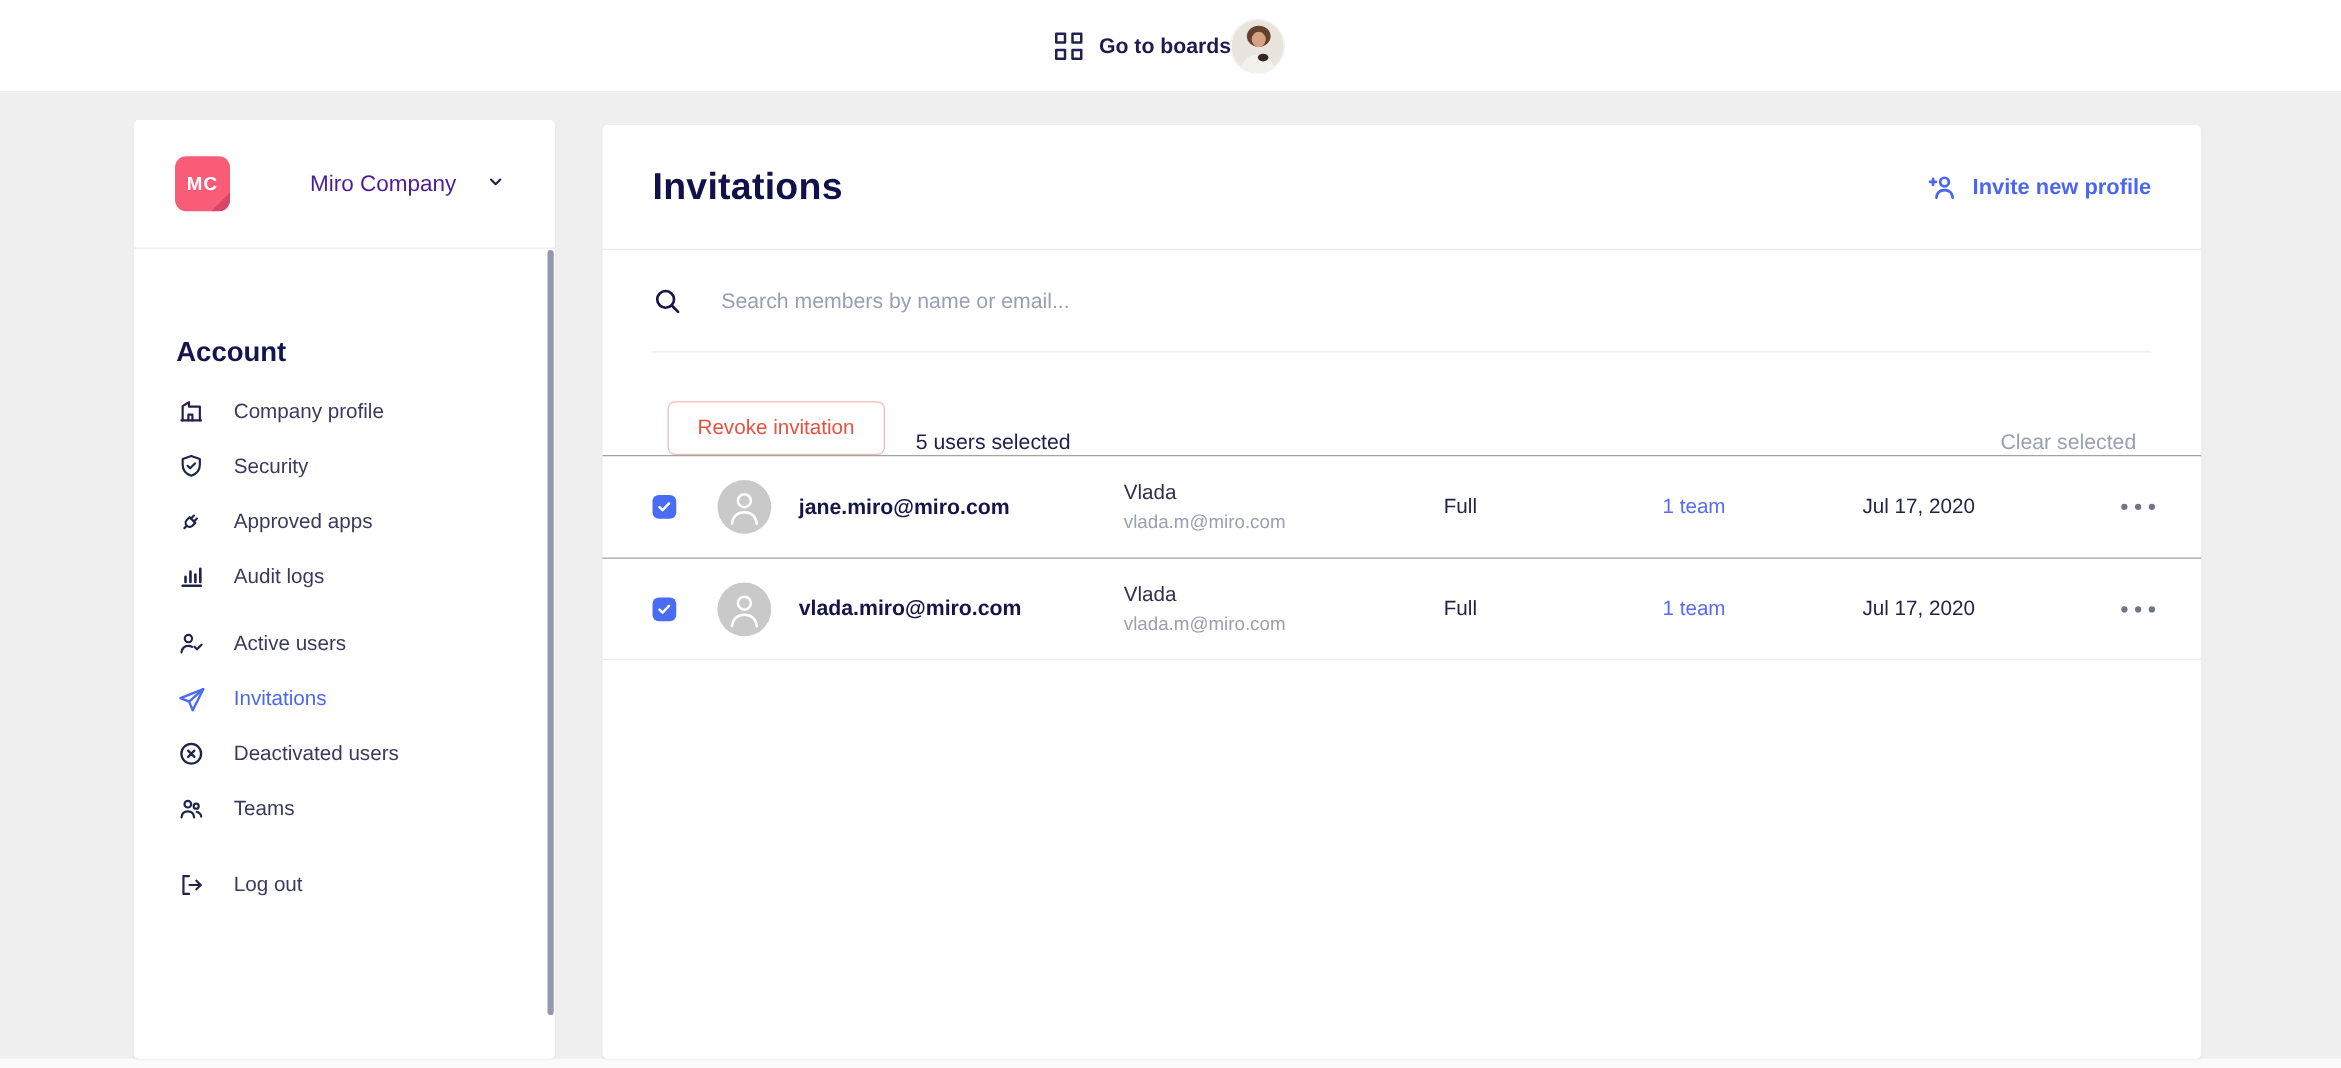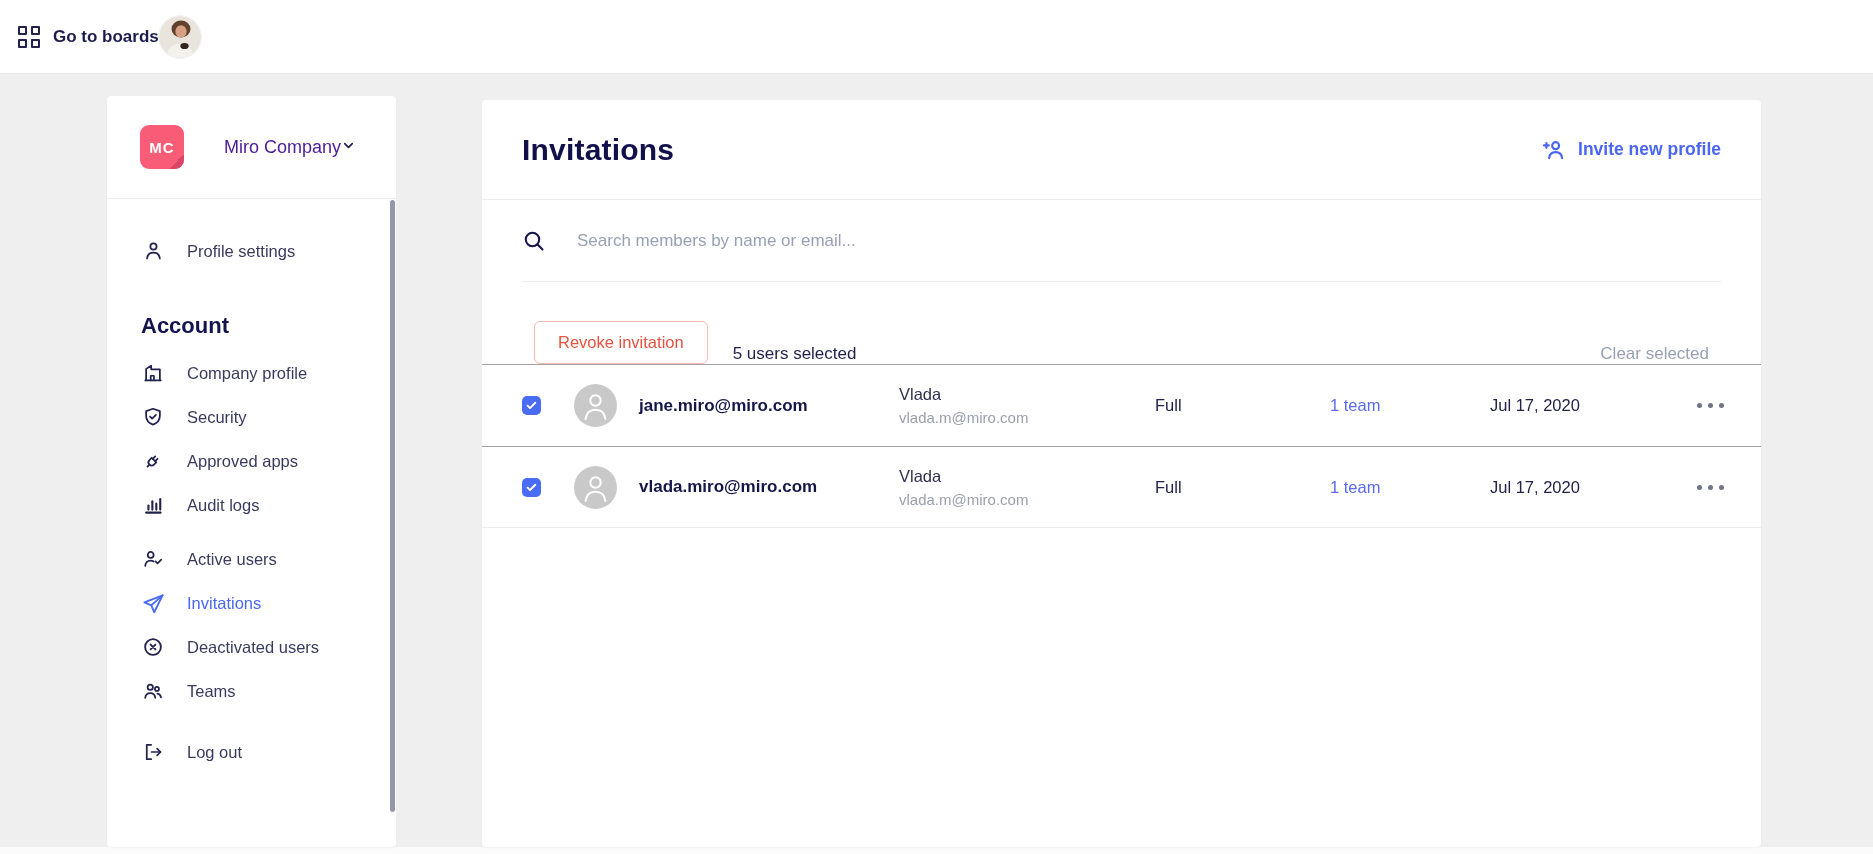--- a/index.html
+++ b/index.html
@@ -8,33 +8,33 @@
     font-family:"Liberation Sans", sans-serif;
     background:#fbfbfb;
     position:relative;
     overflow:hidden;
     color:#20204d;
   }
   
   .topbar {
     position:absolute; top:0; left:0; width:1873px; height:74px;
     background:#ffffff; border-bottom:1px solid #e7e7e7;
-    display:flex; align-items:center; justify-content:flex-start;
+    display:flex; align-items:center; justify-content:center;
     padding:0 20px 0 18px; z-index:5;
   }
   .go-boards { display:flex; align-items:center; gap:13px; cursor:pointer; }
   .go-boards .label { font-size:17px; font-weight:700; color:#1c1c4e; }
   .grid-icon { display:grid; grid-template-columns:9px 9px; grid-template-rows:9px 9px; gap:4px; }
   .grid-icon i { border:2.4px solid #22224e; border-radius:1px; display:block; }
   .avatar-btn { width:42px; height:42px; border-radius:50%; overflow:hidden; cursor:pointer; box-shadow:0 0 0 1px rgba(0,0,0,.06); }
   
   .band { position:absolute; top:74px; left:0; width:1873px; height:773px; background:#efefef; }
   
   .sidebar {
-    position:absolute; left:107px; top:96px; width:289px; height:751px;
+    position:absolute; left:107px; top:96px; width:337px; height:751px;
     background:#fff; border-radius:4px; box-shadow:0 1px 2px rgba(0,0,0,.04);
   }
   .company {
     height:103px; display:flex; align-items:center; padding:0 44px 0 33px;
     border-bottom:1px solid #ececec; cursor:pointer; position:relative;
   }
   .company-badge {
     width:44px; height:44px; border-radius:9px; background:#f95c77;
     color:#fff; font-size:15px; font-weight:700; letter-spacing:1px;
     display:flex; align-items:center; justify-content:center; position:relative; overflow:hidden;
@@ -151,29 +151,20 @@
     <div class="company-badge">MC</div>
     <div class="company-name">Miro Company</div>
     <span class="chev">
       <svg width="15" height="15" viewBox="0 0 24 24" fill="none" stroke="#1c1c4e" stroke-width="2.6" stroke-linecap="round" stroke-linejoin="round">
           <path d="M6 9l6 6 6-6"></path>
         </svg>
     </span>
   </div>
 
   <nav class="nav">
-    <div class="nav-item">
-      <span class="ic">
-        <svg width="22" height="22" viewBox="0 0 24 24" fill="none" stroke="currentColor" stroke-width="1.9" stroke-linecap="round">
-            <circle cx="12.5" cy="7.2" r="3.4"></circle>
-            <path d="M5.5 20.2c.4-4 3.1-6.4 7-6.4s6.6 2.4 7 6.4"></path>
-          </svg>
-      </span>
-      <span>Profile settings</span>
-    </div>
 
     <div class="nav-head mt38">Account</div>
 
     <div class="nav-item mt10">
       <span class="ic">
         <svg width="22" height="22" viewBox="0 0 24 24" fill="none" stroke="currentColor" stroke-width="1.9" stroke-linecap="round" stroke-linejoin="round">
             <path d="M4.5 20V7.5L10 4v4h9.5v12"></path>
             <path d="M9.5 20v-5h3.5v5"></path>
             <path d="M3.5 20h17"></path>
           </svg>

